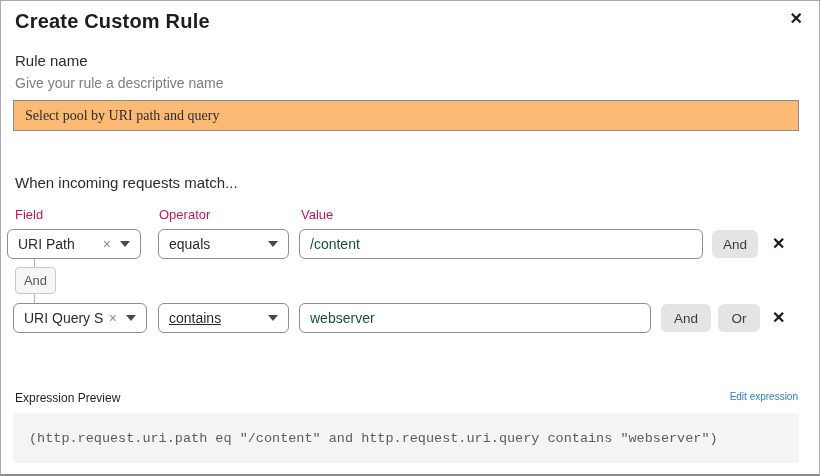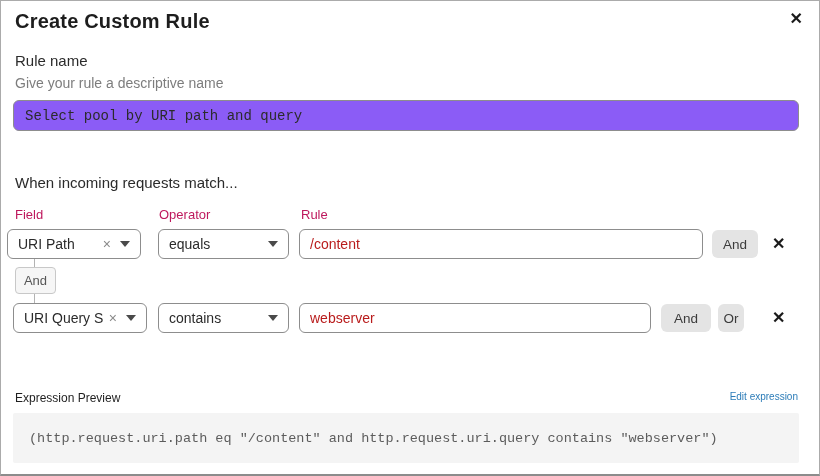--- a/index.html
+++ b/index.html
@@ -12,22 +12,22 @@
     overflow:hidden;
   }
 
   .title { position:absolute; left:14px; top:9px; font-size:20px; font-weight:700; color:#1d1d1d; letter-spacing:.2px; }
   .close-btn { position:absolute; right:12px; top:6px; background:none; border:none; font-size:16px; font-weight:700; color:#1a1a1a; cursor:pointer; line-height:1; padding:4px; font-family:inherit; }
 
   .rule-label { position:absolute; left:14px; top:51px; font-size:15px; color:#2b2b2b; }
   .rule-hint  { position:absolute; left:14px; top:74px; font-size:14px; color:#7d7d7d; }
   .rule-input {
     position:absolute; left:12px; top:99px; width:786px; height:31px;
-    border:1px solid #8d8d8d; border-radius:6px; padding:0 11px;
-    font-size:14px; color:#2b2b2b; font-family:Liberation Mono, monospace; background:#8b5cf6; outline:none;
+    border:1px solid #8d8d8d; border-radius:0; padding:0 11px;
+    font-size:14px; color:#2b2b2b; font-family:Liberation Serif, serif; background:#fdba74; outline:none;
   }
 
   .match-heading { position:absolute; left:14px; top:173px; font-size:15px; font-weight:400; color:#2b2b2b; }
 
   .col-label { position:absolute; top:206px; font-size:13px; color:#be185d; }
   .col-field    { left:14px; }
   .col-operator { left:158px; }
   .col-value    { left:300px; }
 
   .select {
@@ -36,21 +36,21 @@
     display:flex; align-items:center; padding:0 10px;
     font-size:14px; color:#2b2b2b; cursor:pointer;
   }
   .select .txt { white-space:nowrap; overflow:hidden; }
   .select .spacer { flex:1; min-width:6px; }
   .select .clear { color:#8a8a8a; font-size:14px; margin-right:9px; line-height:1; cursor:pointer; }
   .caret { width:0; height:0; border-left:5px solid transparent; border-right:5px solid transparent; border-top:6px solid #4a4a4a; flex:none; }
 
   .text-input {
     position:absolute; height:30px; border:1px solid #8d8d8d; border-radius:6px;
-    padding:0 10px; font-size:14px; color:#b91c1c; font-family:inherit; background:#fff; outline:none;
+    padding:0 10px; font-size:14px; color:#14532d; font-family:inherit; background:#fff; outline:none;
   }
 
   .pill {
     position:absolute; height:28px; background:#e4e4e4; border:none; border-radius:6px;
     font-size:13.5px; color:#3c3c3c; display:flex; align-items:center; justify-content:center;
     cursor:pointer; font-family:inherit;
   }
 
   .remove-btn {
     position:absolute; background:none; border:none; font-size:16px; font-weight:700;
@@ -69,24 +69,24 @@
 
   
   .r1-field { left:6px;  top:228px; width:134px; }
   .r1-op    { left:157px; top:228px; width:131px; }
   .r1-val   { left:298px; top:228px; width:404px; }
   .r1-and   { left:711px; top:229px; width:46px; }
   .r1-x     { left:771px; top:235px; }
 
   
   .r2-field { left:12px;  top:302px; width:134px; }
-  .r2-op    { left:157px; top:302px; width:131px; }
+  .r2-op    { left:157px; top:302px; width:131px;text-decoration:underline; }
   .r2-val   { left:298px; top:302px; width:352px; }
   .r2-and   { left:660px; top:303px; width:50px; }
-  .r2-or    { left:717px; top:303px; width:26px; }
+  .r2-or    { left:717px; top:303px; width:42px; }
   .r2-x     { left:771px; top:309px; }
 
   .expr-label { position:absolute; left:14px; top:390px; font-size:12px; color:#1f1f1f; }
   .expr-edit  { position:absolute; right:21px; top:390px; font-size:10px; color:#2c7cb8; cursor:pointer; text-decoration:none; }
   .expr-block {
     position:absolute; left:12px; top:412px; width:786px; height:50px;
     background:#f4f4f4; border-radius:2px; display:flex; align-items:center; padding:0 16px;
   }
   .expr-code { font-family:"Liberation Mono", monospace; font-size:13.5px; color:#5c5c5c; white-space:pre; }
 </style>
@@ -99,21 +99,21 @@
   <button class="close-btn">✕</button>
 
   <div class="rule-label">Rule name</div>
   <div class="rule-hint">Give your rule a descriptive name</div>
   <input class="rule-input" type="text" value="Select pool by URI path and query" style="">
 
   <div class="match-heading">When incoming requests match...</div>
 
   <div class="col-label col-field">Field</div>
   <div class="col-label col-operator">Operator</div>
-  <div class="col-label col-value">Rule</div>
+  <div class="col-label col-value">Value</div>
 
   <div class="select r1-field">
     <span class="txt">URI Path</span>
     <span class="spacer"></span>
     <span class="clear">×</span>
     <span class="caret"></span>
   </div>
   <div class="select r1-op">
     <span class="txt">equals</span>
     <span class="spacer"></span>

